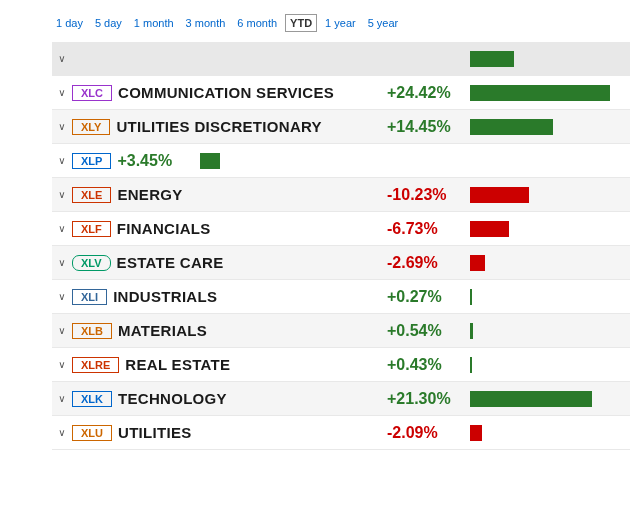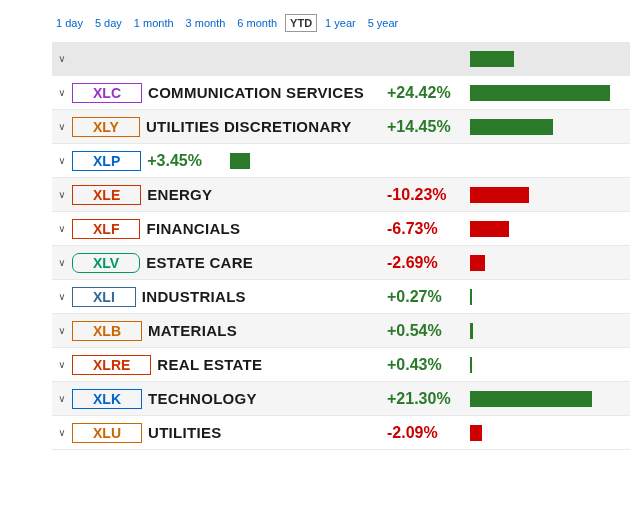--- a/index.html
+++ b/index.html
@@ -55,24 +55,24 @@
     }
     .chevron {
       width: 20px;
       font-size: 10px;
       color: #555;
       cursor: pointer;
       flex-shrink: 0;
       text-align: center;
     }
     .ticker-badge {
-      font-size: 14px;
+      font-size: 11px;
       font-weight: bold;
       border: 1.5px solid;
-      padding: 1px 20px;
+      padding: 1px 8px;
       margin-right: 6px;
       flex-shrink: 0;
       min-width: 28px;
       text-align: center;
     }
     .sector-name {
       font-size: 15px;
       font-weight: 700;
       color: #1a1a1a;
       flex: 1;

